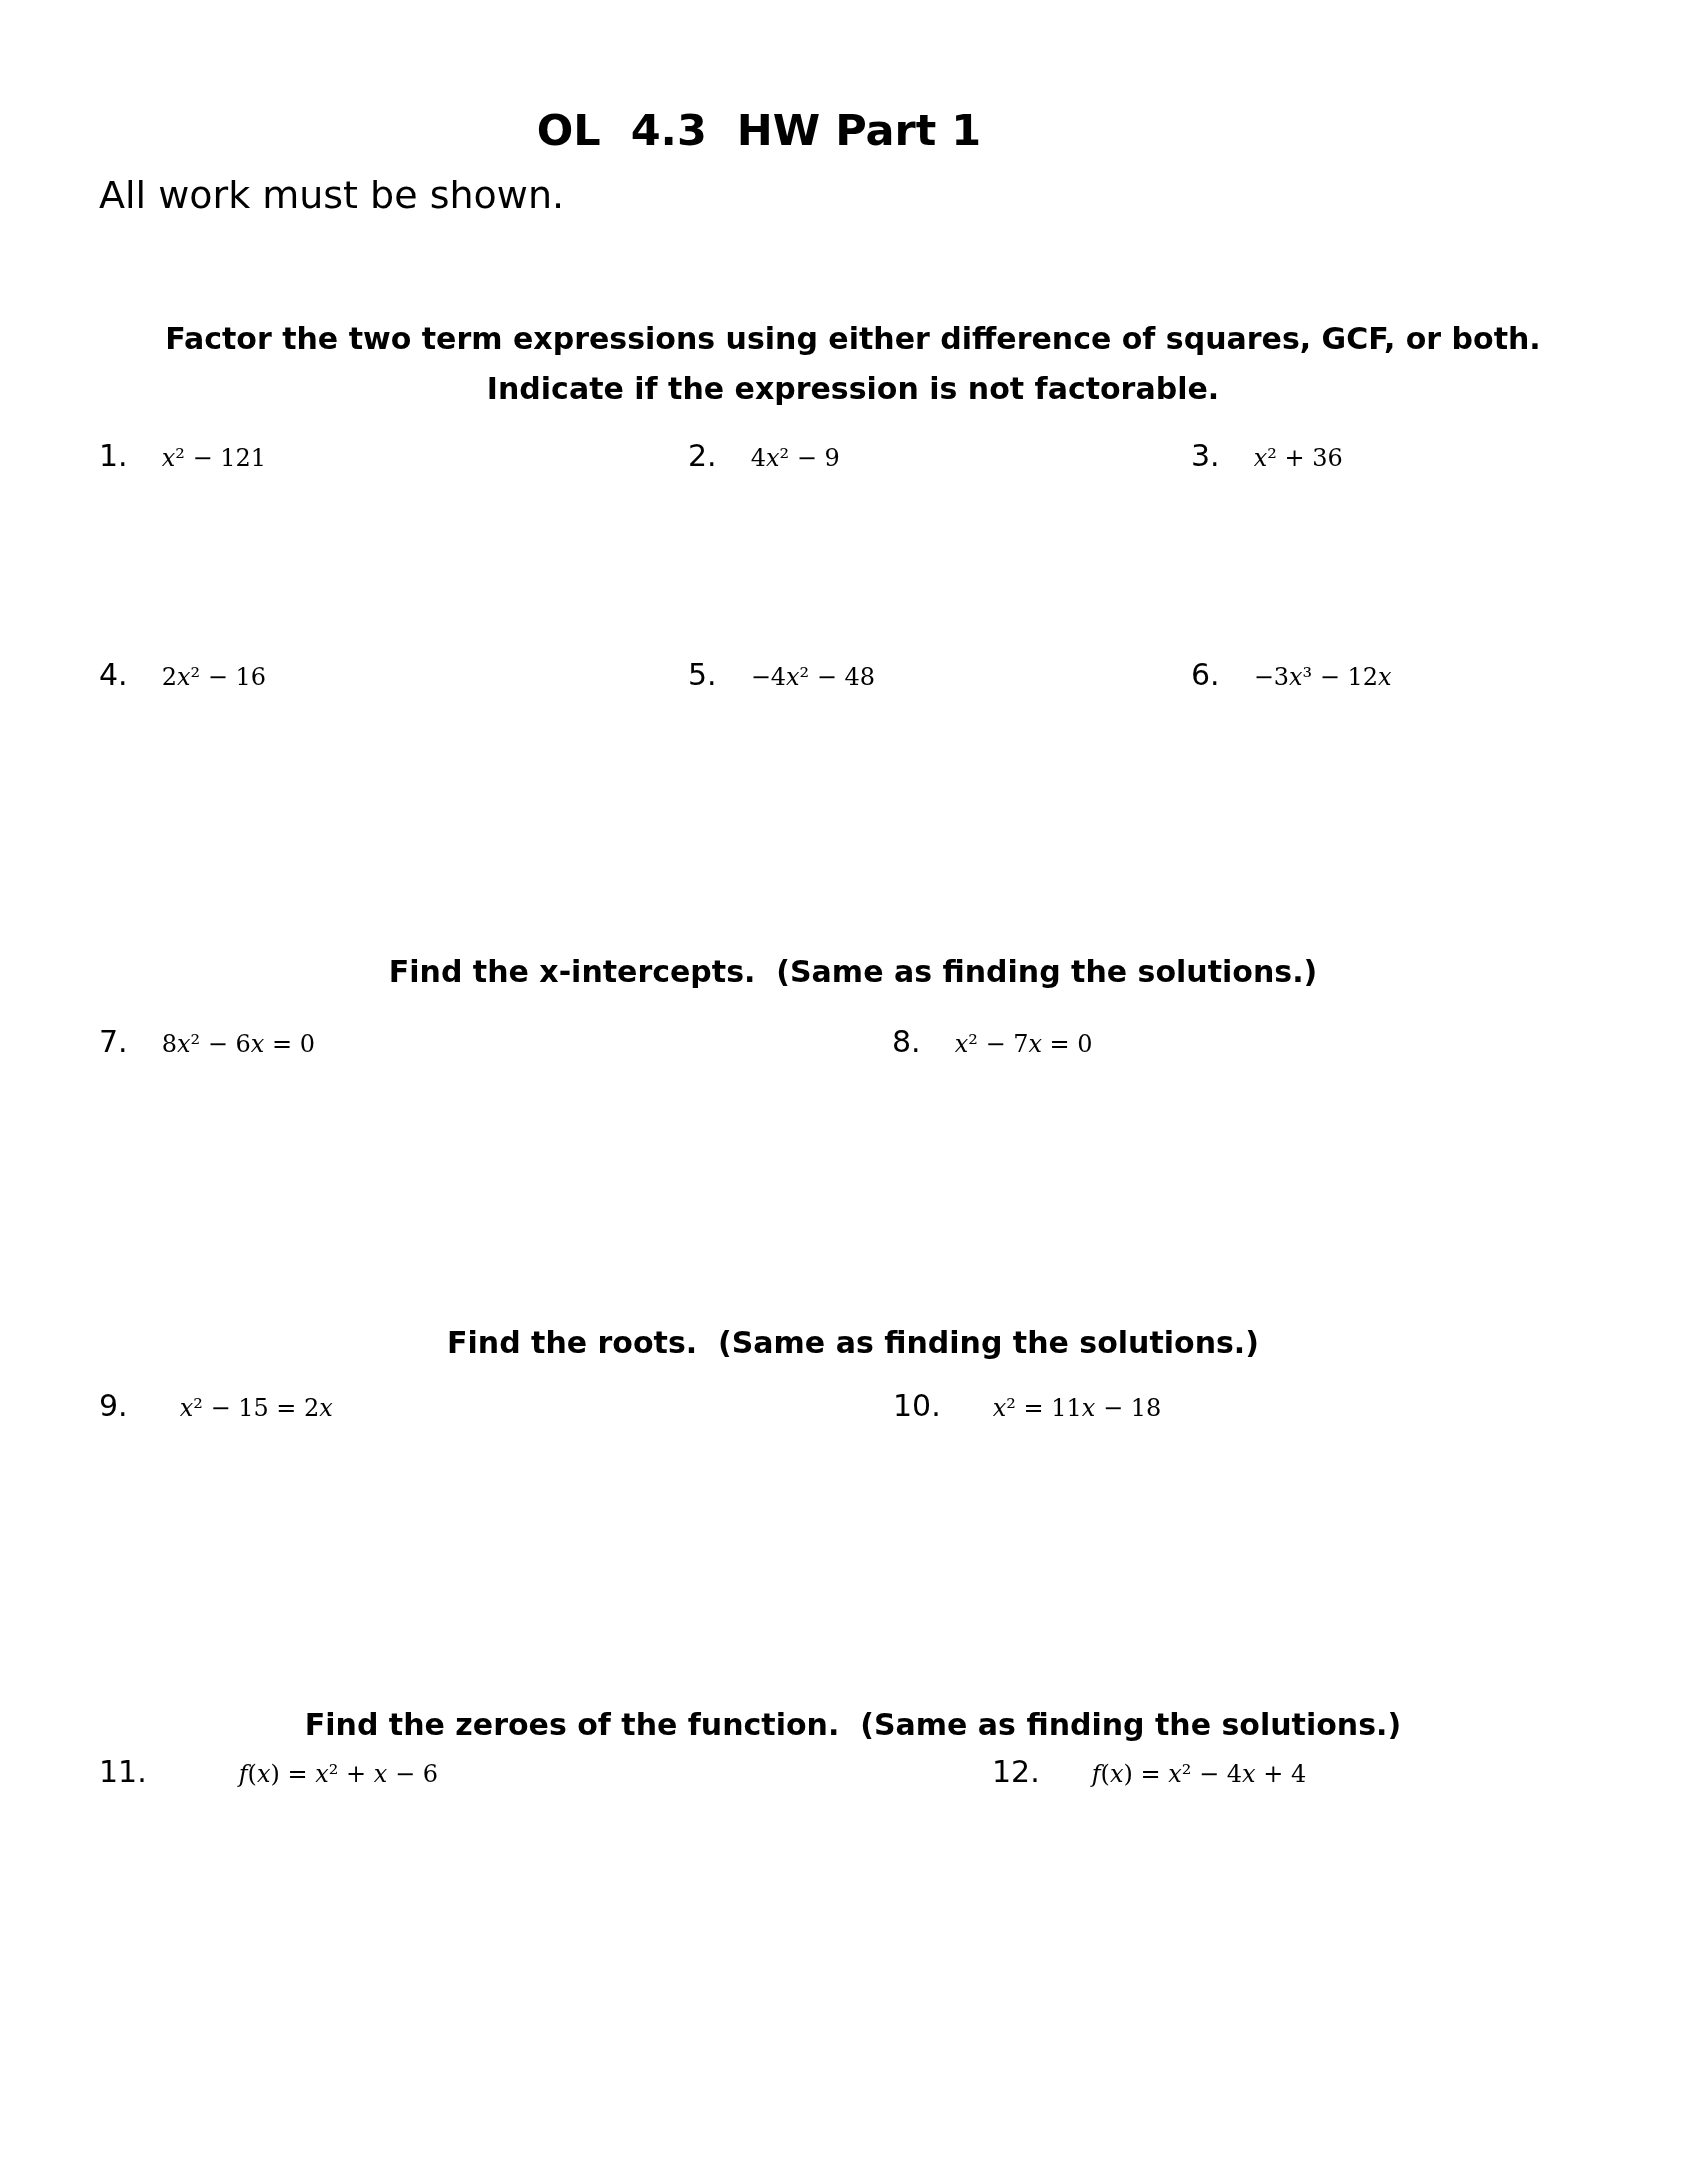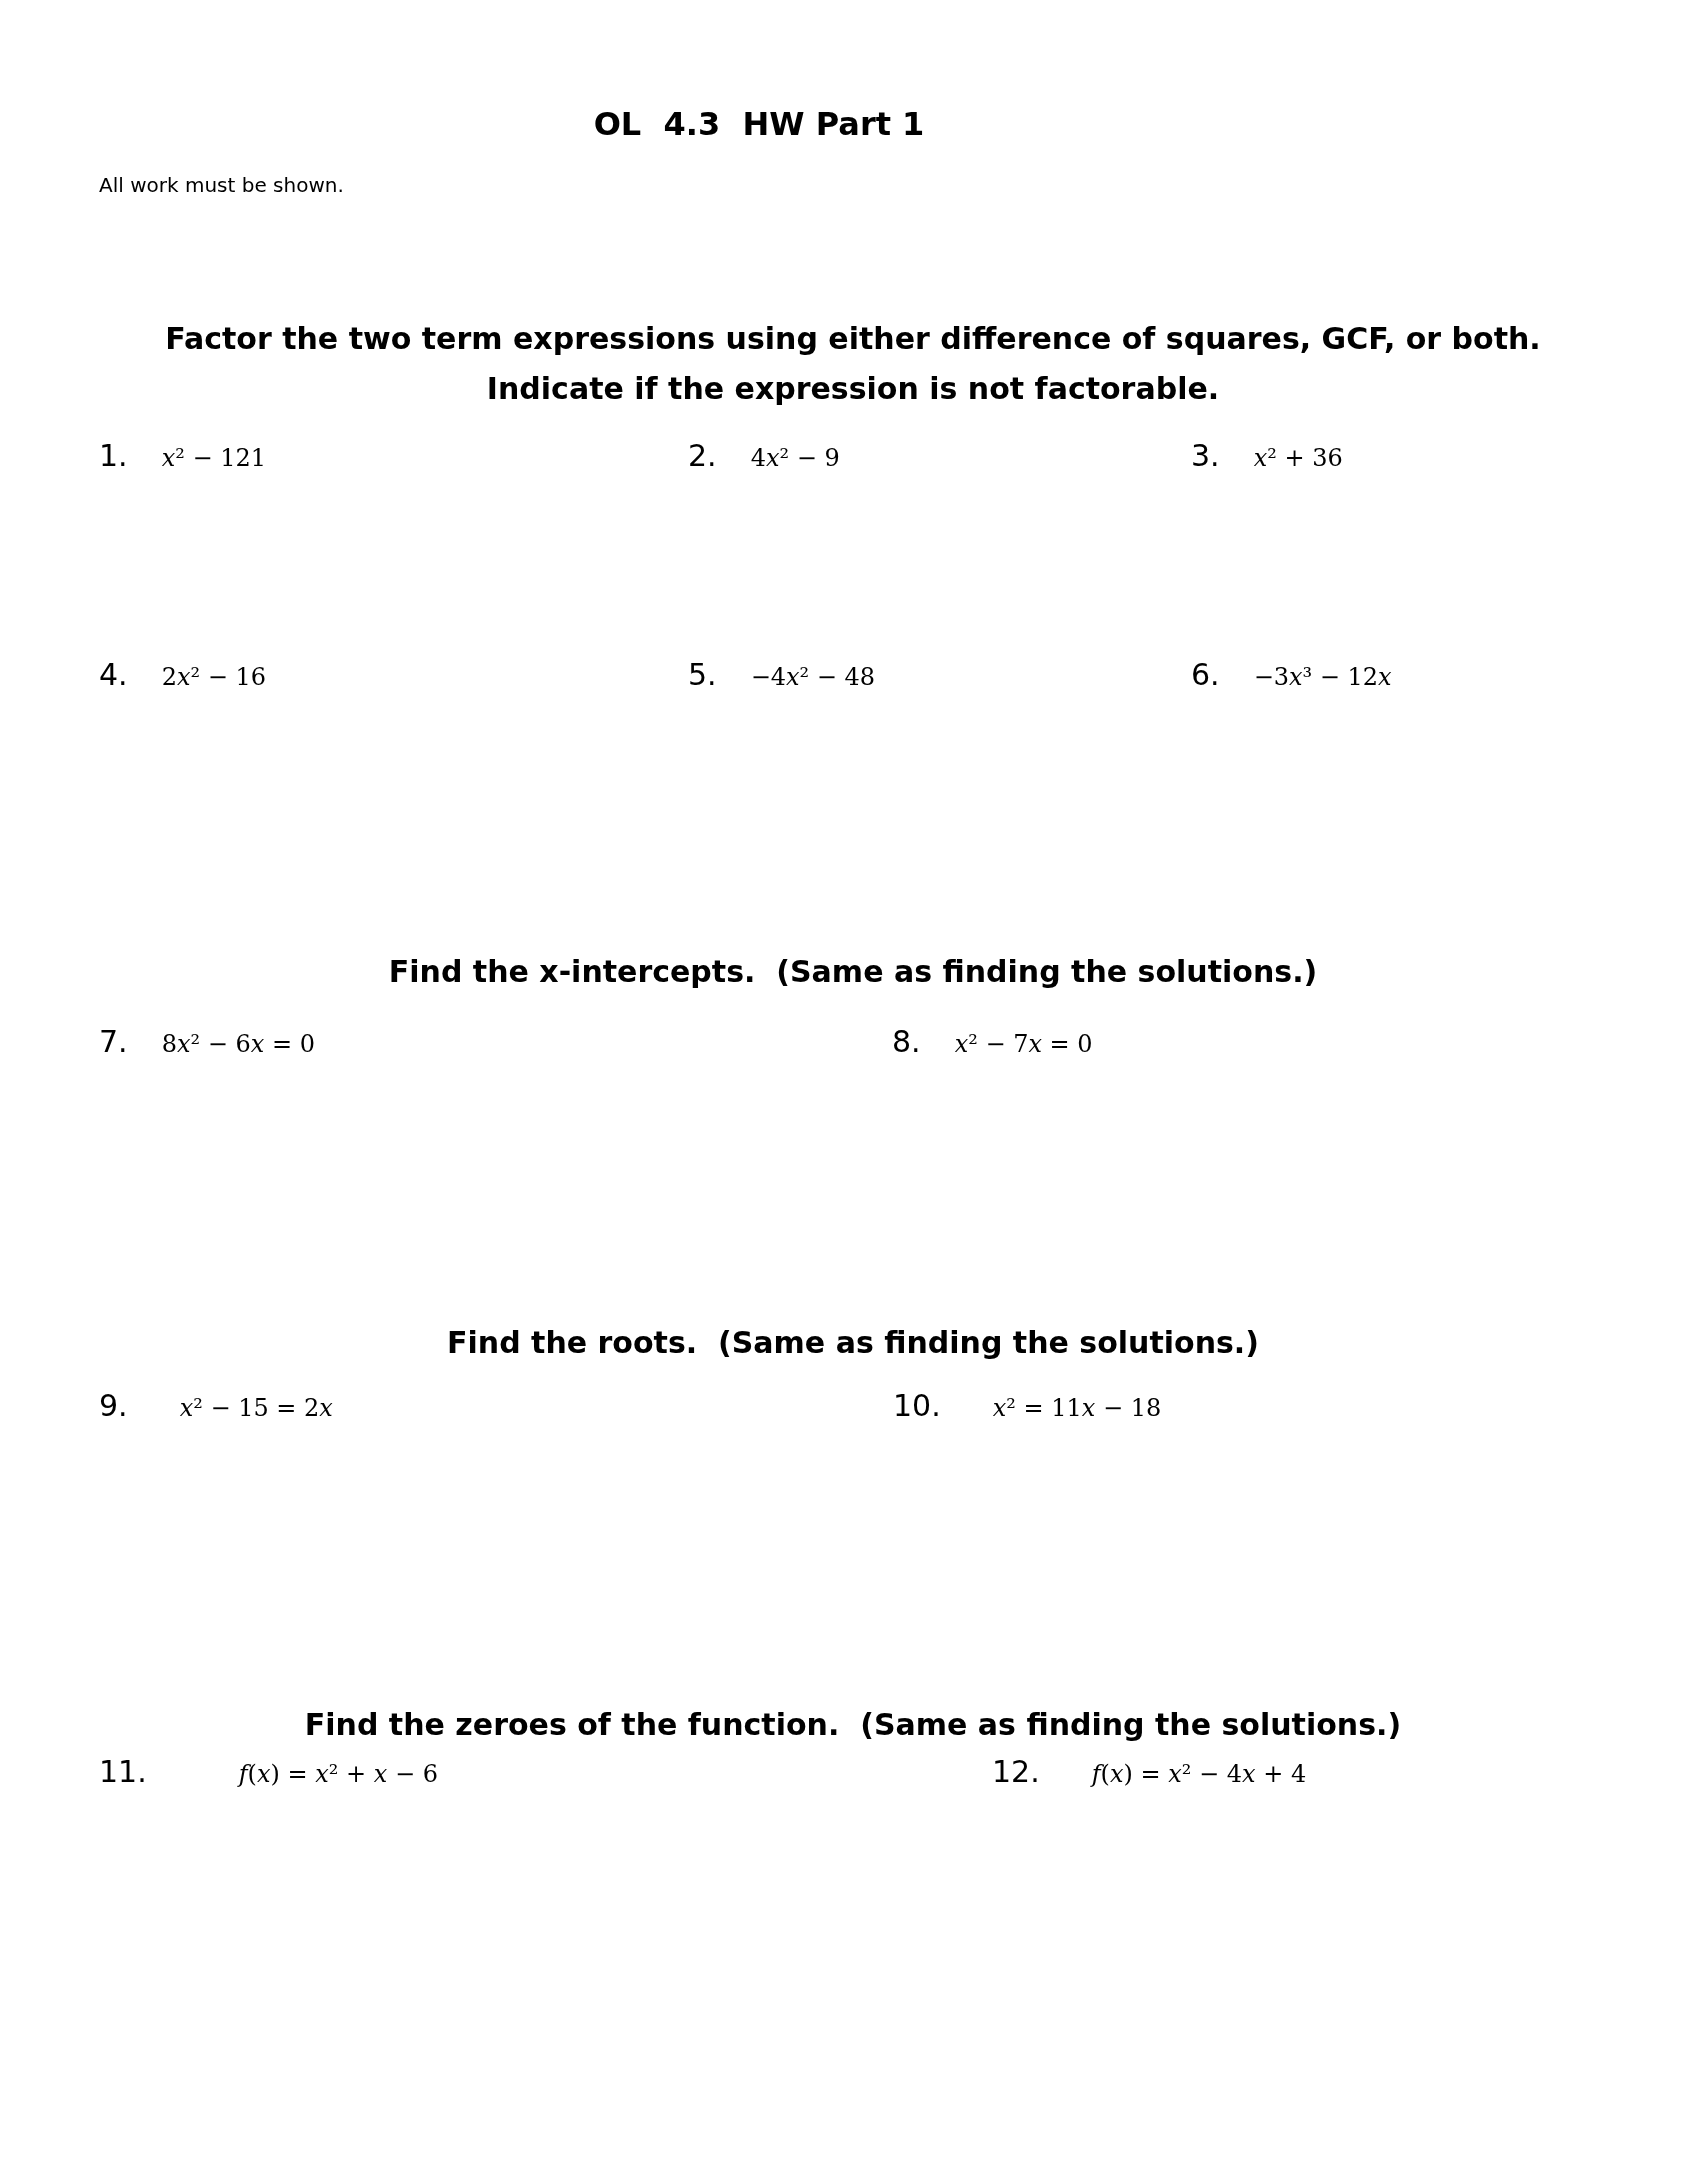--- a/index.html
+++ b/index.html
@@ -20,30 +20,30 @@
     background: #ffffff;
     overflow: hidden;
   }
   .title {
     position: absolute;
     top: 105px;
     left: 0;
     width: 1518px;
     margin: 0;
     text-align: center;
-    font-size: 32px;
+    font-size: 43px;
     font-weight: bold;
     white-space: pre-wrap;
   }
   .instruction {
     position: absolute;
     top: 173px;
     left: 99px;
     margin: 0;
-    font-size: 20px;
+    font-size: 38px;
     font-weight: normal;
   }
   .heading {
     position: absolute;
     left: 99px;
     width: 1508px;
     margin: 0;
     font-size: 30px;
     font-weight: bold;
     line-height: 50px;

